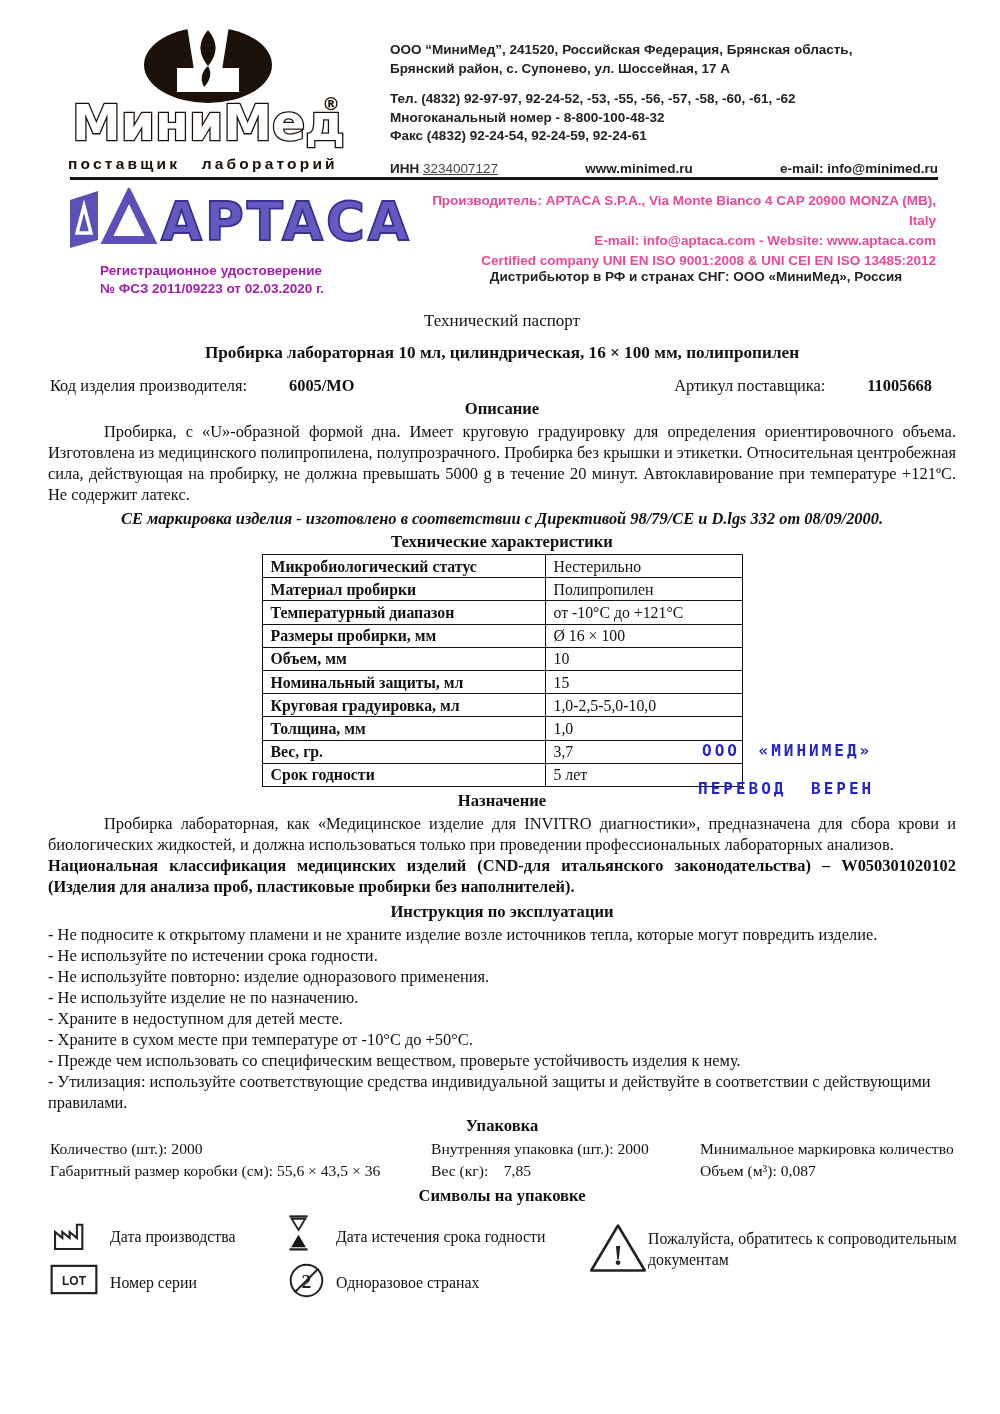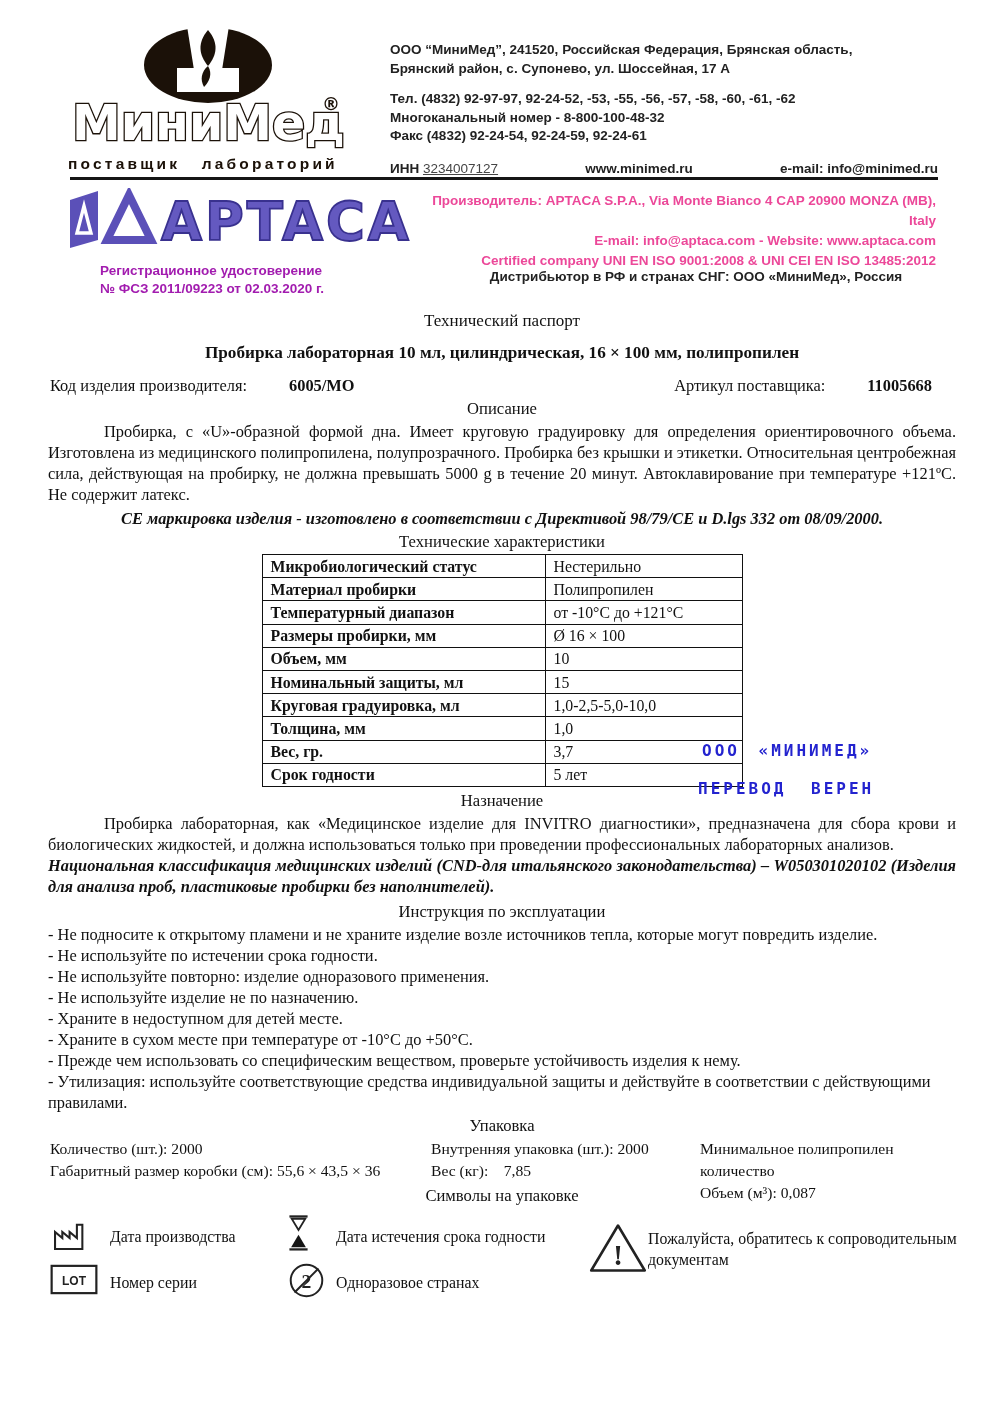--- a/index.html
+++ b/index.html
@@ -34,25 +34,25 @@
     position:absolute; left:470px; top:269px; width:452px; text-align:center;
     font:bold 13.5px "Liberation Sans", sans-serif; color:#222;
   }
 
   
   .doc { position:absolute; left:48px; top:310px; width:908px; font-size:16.4px; line-height:21px; }
   .doc-title { text-align:center; font-weight:normal; font-size:17px; margin:0 0 11px 0; }
   .product-title { text-align:center; font-weight:bold; font-size:17.2px; margin:0 0 12px 0; }
   .code-row { display:flex; justify-content:space-between; margin:0 24px 2px 2px; }
   .code-val { font-weight:bold; margin-left:42px; }
-  .sec-head { text-align:center; font-weight:normal; font-size:16.6px; margin:2px 0; }
+  .sec-head { text-align:center; font-weight:bold; font-size:16.6px; margin:2px 0; }
   .just { text-align:justify; }
   .indent { text-indent:56px; }
   .ce { text-align:center; font-weight:bold; font-style:italic; margin:3px 0 2px; }
-  .bolditalic { font-weight:bold; font-style:italic; }
+  .bolditalic { font-weight:bold; }
 
   table.specs { border-collapse:collapse; margin:0 auto 3px auto; }
   .specs td { border:1.4px solid #111; padding:0 8px; font-size:15.8px; height:22.2px; vertical-align:middle; }
   .specs td.l { font-weight:bold; width:266px; }
   .specs td.v { width:180px; }
 
   .stamp {
     position:absolute; font:bold 16px "DejaVu Sans Mono", monospace;
     color:#2323cf; letter-spacing:3px; white-space:nowrap;
   }
@@ -212,21 +212,21 @@
     <div class="pack">
       <div class="c1">
         <div>Количество (шт.): 2000</div>
         <div>Габаритный размер коробки (см): 55,6 × 43,5 × 36</div>
       </div>
       <div class="c2">
         <div>Внутренняя упаковка (шт.): 2000</div>
         <div>Вес (кг):&nbsp;&nbsp;&nbsp;&nbsp;7,85</div>
       </div>
       <div class="c3">
-        <div>Минимальное полипропилен количество</div>
+        <div>Минимальное маркировка количество</div>
         <div>Объем (м³): 0,087</div>
       </div>
     </div>
 
     <div class="sec-head">Символы на упаковке</div>
     <div class="syms">
 
       <svg class="sym-icon" style="left:2px; top:4px;" width="38" height="34" viewBox="0 0 30 28">
         <path d="M3.5 25.5 V11.5 L9.5 16.5 V11.5 L15.5 16.5 V11.5 L21.5 16.5 V5.5 H26 V25.5 Z" fill="none" stroke="#222" stroke-width="1.7" stroke-linejoin="miter"></path>
       </svg>

